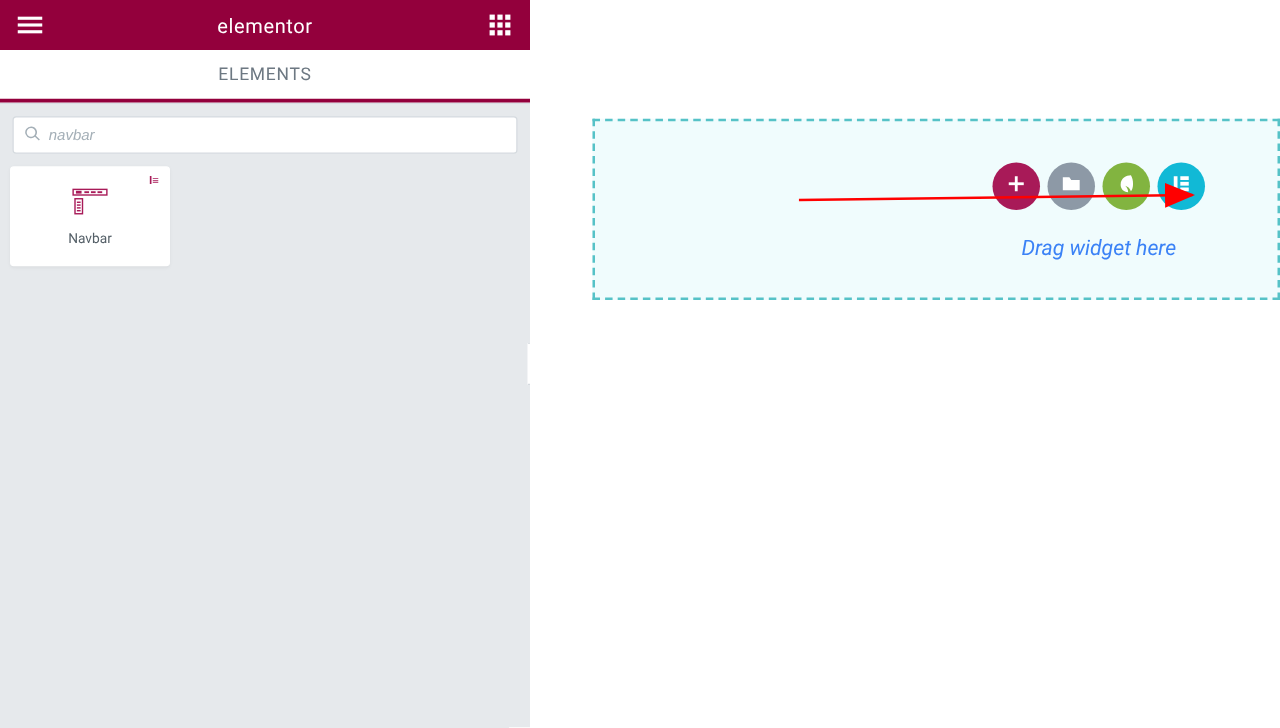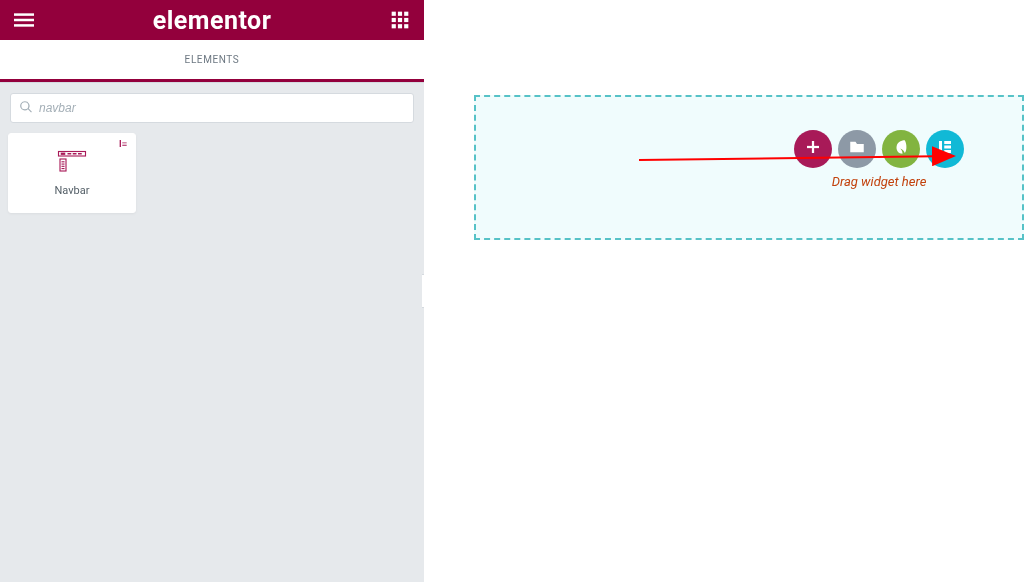--- a/index.html
+++ b/index.html
@@ -12,24 +12,24 @@
     width: 424px; height: 100%; background: #e6e9ec;
     display: flex; flex-direction: column; position: relative;
   }
   .sidebar-header {
     height: 40px; background: #93003c;
     display: flex; align-items: center; justify-content: space-between;
     padding: 0 14px; color: #fff;
   }
   .menu-icon, .grid-icon { width: 20px; height: 20px; display:flex; align-items:center; justify-content:center; }
   .menu-icon svg, .grid-icon svg { fill:#fff; }
-  .logo { font-weight: 700; font-size: 25px; letter-spacing: .5px; }
+  .logo { font-weight: 400; font-size: 16px; letter-spacing: .5px; }
   .tabs { display:flex; background:#fff; border-bottom:1px solid #d5dadf; }
   .tab { flex:1; height:42px; display:flex; align-items:center; justify-content:center;
-         font-size:10px; letter-spacing:.6px; color:#6d7882; cursor:pointer;
+         font-size:14px; letter-spacing:.6px; color:#6d7882; cursor:pointer;
          border-right:1px solid #d5dadf; background:#fff; }
   .tab:last-child { border-right:none; }
   .tab.active { border-bottom:3px solid #93003c; color:#6d7882; }
   .search-wrap { padding:10px; }
   .search { display:flex; align-items:center; background:#fff; border:1px solid #d5dadf; border-radius:3px; height:30px; padding:0 8px; }
   .search svg { width:14px; height:14px; fill:#a4afb7; }
   .search input { border:none; outline:none; font-size:12px; color:#a4afb7; font-style:italic; margin-left:6px; width:100%; background:transparent; }
   .widgets { padding:0 8px; display:flex; flex-wrap:wrap; }
   .widget-card {
     width:128px; height:80px; background:#fff; border:1px solid #fff; border-radius:3px;
@@ -54,21 +54,21 @@
   .drop-controls {
     position:absolute; right:60px; top:130px; display:flex; flex-direction:column; align-items:center;
   }
   .drop-buttons { display:flex; gap:6px; }
   .rbtn { width:38px; height:38px; border-radius:50%; display:flex; align-items:center; justify-content:center; color:#fff; cursor:pointer; }
   .rbtn svg { width:18px; height:18px; fill:#fff; }
   .btn-add { background:#a81a58; }
   .btn-folder { background:#8d99a6; }
   .btn-leaf { background:#82b440; }
   .btn-template { background:#11b9d6; }
-  .drop-label { margin-top:6px; font-size:13px; font-style:italic; color:#c2410c; }
+  .drop-label { margin-top:21px; font-size:17px; font-style:italic; color:#3b82f6; }
   .arrow-overlay { position:absolute; left:215px; top:136px; pointer-events:none; }
 </style>
 </head>
 <body>
 
 <div class="sidebar">
   <div class="sidebar-header">
     <span class="menu-icon">
       <svg viewBox="0 0 24 24">
           <rect y="4" width="24" height="3"></rect>

